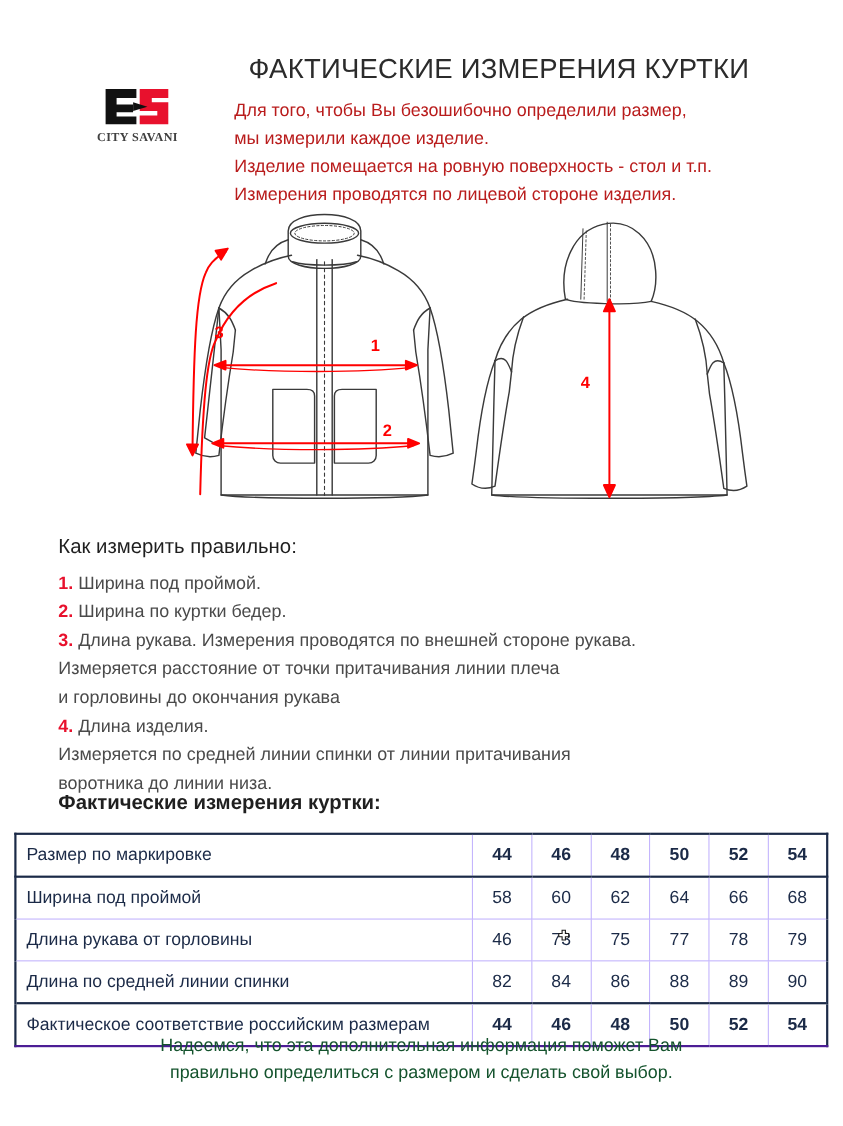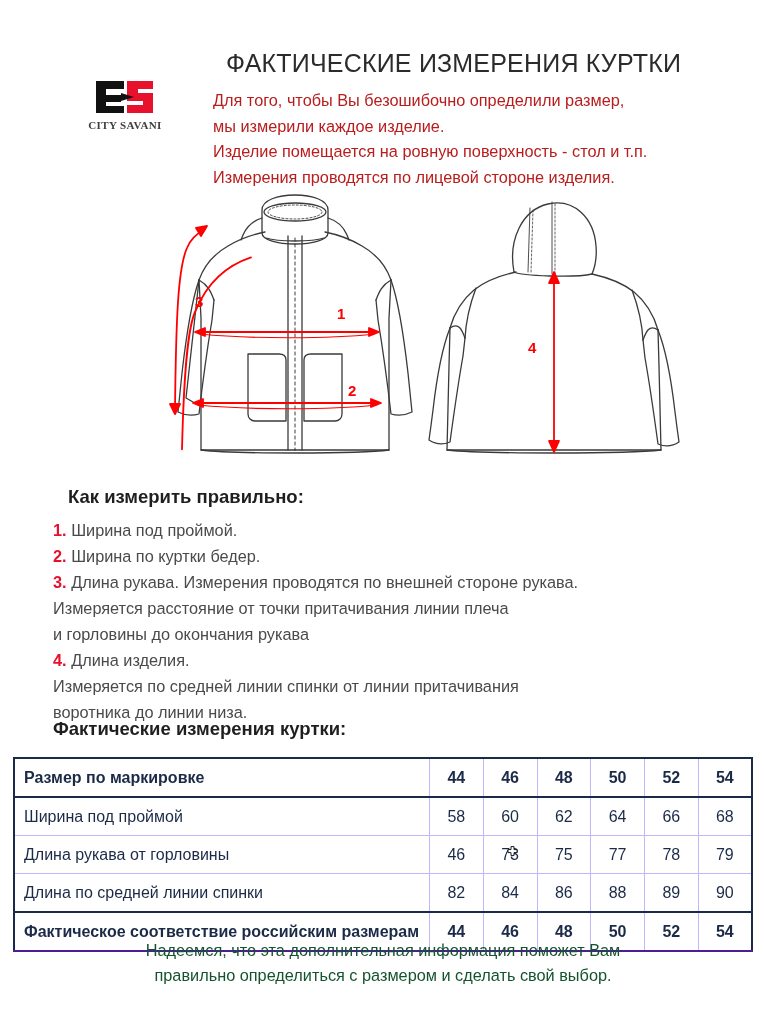--- a/index.html
+++ b/index.html
@@ -77,25 +77,24 @@
 
   
   .howto {
     position: absolute;
     left: 53px;
     top: 486px;
     width: 690px;
   }
   .howto-title {
     font-size: 18.5px;
-    font-weight: bold;
+    font-weight: normal;
     color: #1f1f1f;
     margin-bottom: 9px;
     white-space: nowrap;
-    margin-left: 15px;
   }
   .howto-line {
     font-size: 16.3px;
     line-height: 26px;
     color: #4a4a4a;
     white-space: nowrap;
   }
   .num {
     color: #e8112d;
     font-weight: bold;
@@ -129,21 +128,21 @@
   }
   table.sizes td.lbl {
     text-align: left;
     padding-left: 9px;
     width: 404px;
   }
   table.sizes tr.bold td {
     font-weight: bold;
   }
   table.sizes tr.bold td.lbl {
-    font-weight: bold;
+    font-weight: normal;
   }
   table.sizes tr.first td { border-top: 2px solid #1b2a47; }
   table.sizes tr.bold td { border-top: 2px solid #1b2a47; border-bottom: 2px solid #1b2a47;}
   table.sizes td:first-child { border-left: 2px solid #1b2a47; }
   table.sizes td:last-child { border-right: 2px solid #1b2a47; }
   table.sizes tr:last-child td { border-bottom: 2px solid #4c1d95; }
 
   .cursor-mark {
     position: absolute;
     left: 506px;

